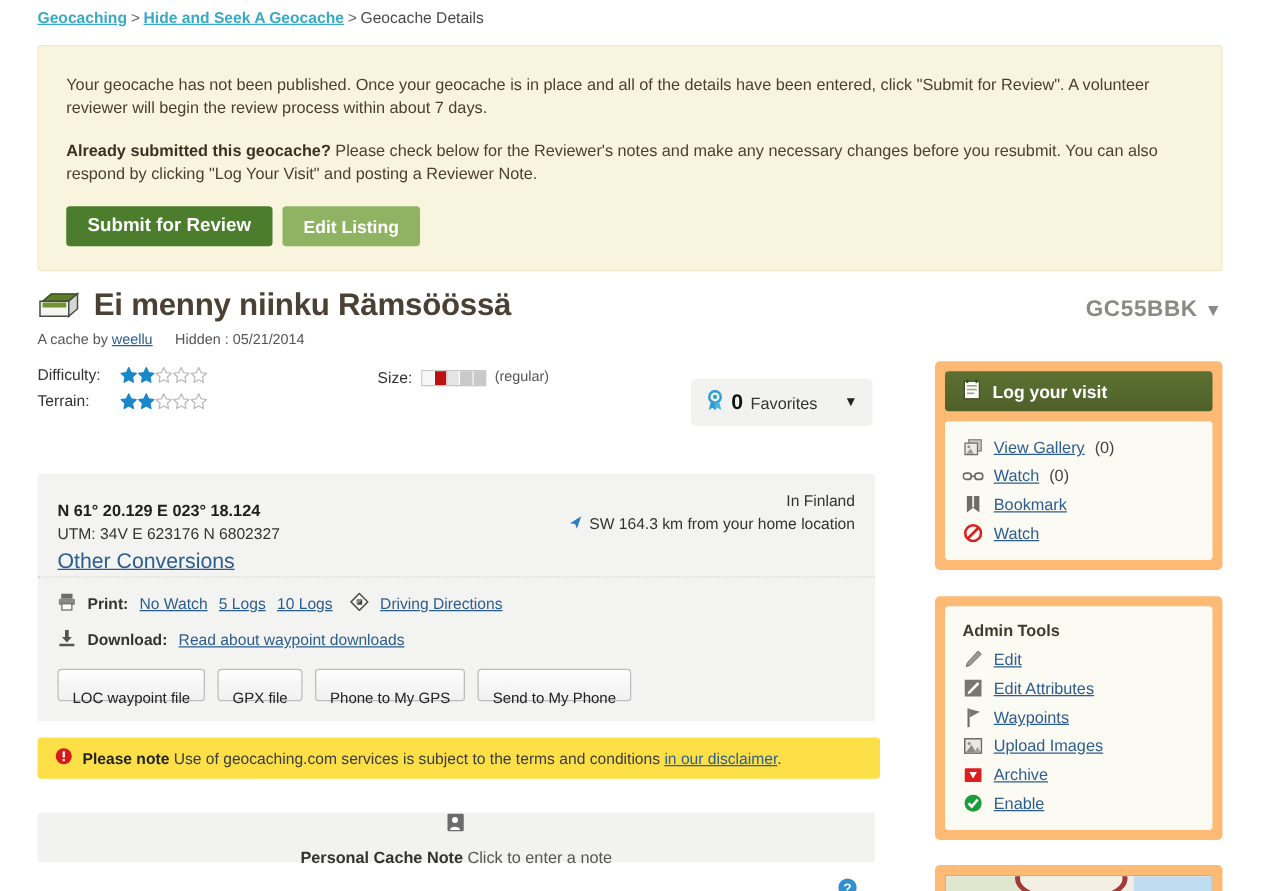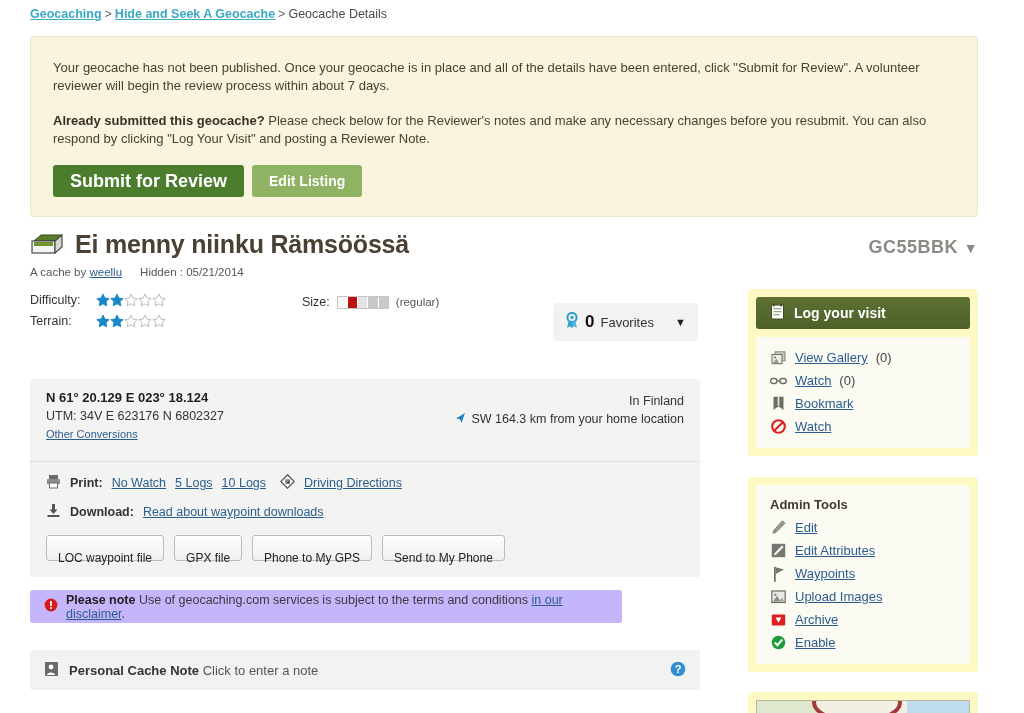--- a/index.html
+++ b/index.html
@@ -32,21 +32,21 @@
     border: 1px solid #efe8c8;
     border-radius: 3px;
     padding: 22px 22px 0 22px;
   }
   .notice p { margin: 0 0 17px 0; line-height: 18px; color: #4a3f32; font-size: 13px; }
   .notice p b { color: #3a3026; }
   .notice-buttons { display: flex; gap: 8px; margin-top: 5px; }
   .btn-green {
     background: #4b7d2c; color: #fff; border: none; border-radius: 3px;
     padding: 0 17px; height: 32px; line-height: 32px;
-    font-size: 18px; font-weight: bold; cursor: pointer;
+    font-size: 15px; font-weight: bold; cursor: pointer;
     font-family: "Liberation Sans", sans-serif;
   }
   .btn-green-light {
     background: #8fb363; color: #fff; border: none; border-radius: 3px;
     padding: 0 17px; height: 32px; line-height: 32px;
     font-size: 14px; font-weight: bold; cursor: pointer;
     font-family: "Liberation Sans", sans-serif;
   }
 
   
@@ -86,25 +86,25 @@
   .fav-text { font-size: 13px; color: #333; }
   .fav-caret { margin-left: auto; font-size: 11px; color: #222; }
 
   
   .info-panel {
     position: absolute; left: 30px; top: 379px;
     width: 670px;
   }
   .coord-box {
     background: #f3f3f1; border-radius: 3px 3px 0 0;
-    padding: 11px 16px 14px 16px; position: relative; height: 82px;
+    padding: 22px 16px 14px 16px; position: relative; height: 82px;
   }
   .coord-main { font-size: 13px; font-weight: bold; color: #1e1e1e; }
   .coord-utm { font-size: 12.5px; color: #333; margin-top: 4px; }
-  .coord-other { margin-top: 5px; font-size: 11px; }
+  .coord-other { margin-top: 5px; font-size: 17px; }
   .coord-right { position: absolute; right: 16px; top: 15px; text-align: right; }
   .coord-country { font-size: 12.5px; color: #333; }
   .coord-dist { font-size: 12.5px; color: #333; margin-top: 4px; }
   .arrow-ico { display:inline-block; vertical-align: -1px; margin-right: 4px; }
 
   .tools-box {
     background: #f3f3f1; padding: 12px 16px 16px 16px;
     border-top: 1px dotted #cfcfcb;
   }
   .print-row { display: flex; align-items: center; gap: 9px; font-size: 12.5px; }
@@ -115,42 +115,42 @@
     background: linear-gradient(#fdfdfd,#f0f0f0);
     border: 1px solid #bdbdbd; border-radius: 3px;
     height: 23px; line-height: 21px; padding: 12px 11px;
     font-size: 12px; color: #222; cursor: pointer;
     font-family: "Liberation Sans", sans-serif;
   }
 
   
   .disclaimer {
     position: absolute; left: 30px; top: 590px;
-    width: 592px; height: 33px;
-    background: #c4b5fd; border-radius: 3px;
+    width: 674px; height: 33px;
+    background: #fde047; border-radius: 3px;
     display: flex; align-items: center; gap: 8px;
     padding: 0 14px; font-size: 12.5px; color: #3b3b3b;
   }
   .disclaimer b { color: #222; }
 
   
   .cache-note {
     position: absolute; left: 30px; top: 650px;
     width: 670px; height: 40px;
     background: #f2f2f0; border-radius: 3px;
     display: flex; align-items: center; gap: 9px;
-    padding: 0 14px; font-size: 13px; color: #555;
+    padding: 0 14px; font-size: 13px; color: #555; flex-direction: column;
   }
   .cache-note b { color: #333; }
   .help-ico { margin-left: auto; }
 
   
   .sidebar-box {
     position: absolute; left: 748px; width: 230px;
-    background: #fef9c3; border-radius: 4px; padding: 8px;
+    background: #fdba74; border-radius: 4px; padding: 8px;
   }
   #sb-log { top: 289px; }
   #sb-admin { top: 477px; }
   #sb-map  { top: 692px; height: 40px; overflow: hidden; }
 
   .log-btn {
     background: linear-gradient(#5d7133,#4e6029);
     border-radius: 3px; height: 32px;
     display: flex; align-items: center; gap: 9px;
     padding: 0 14px; color: #fff; font-size: 14px; font-weight: bold;

